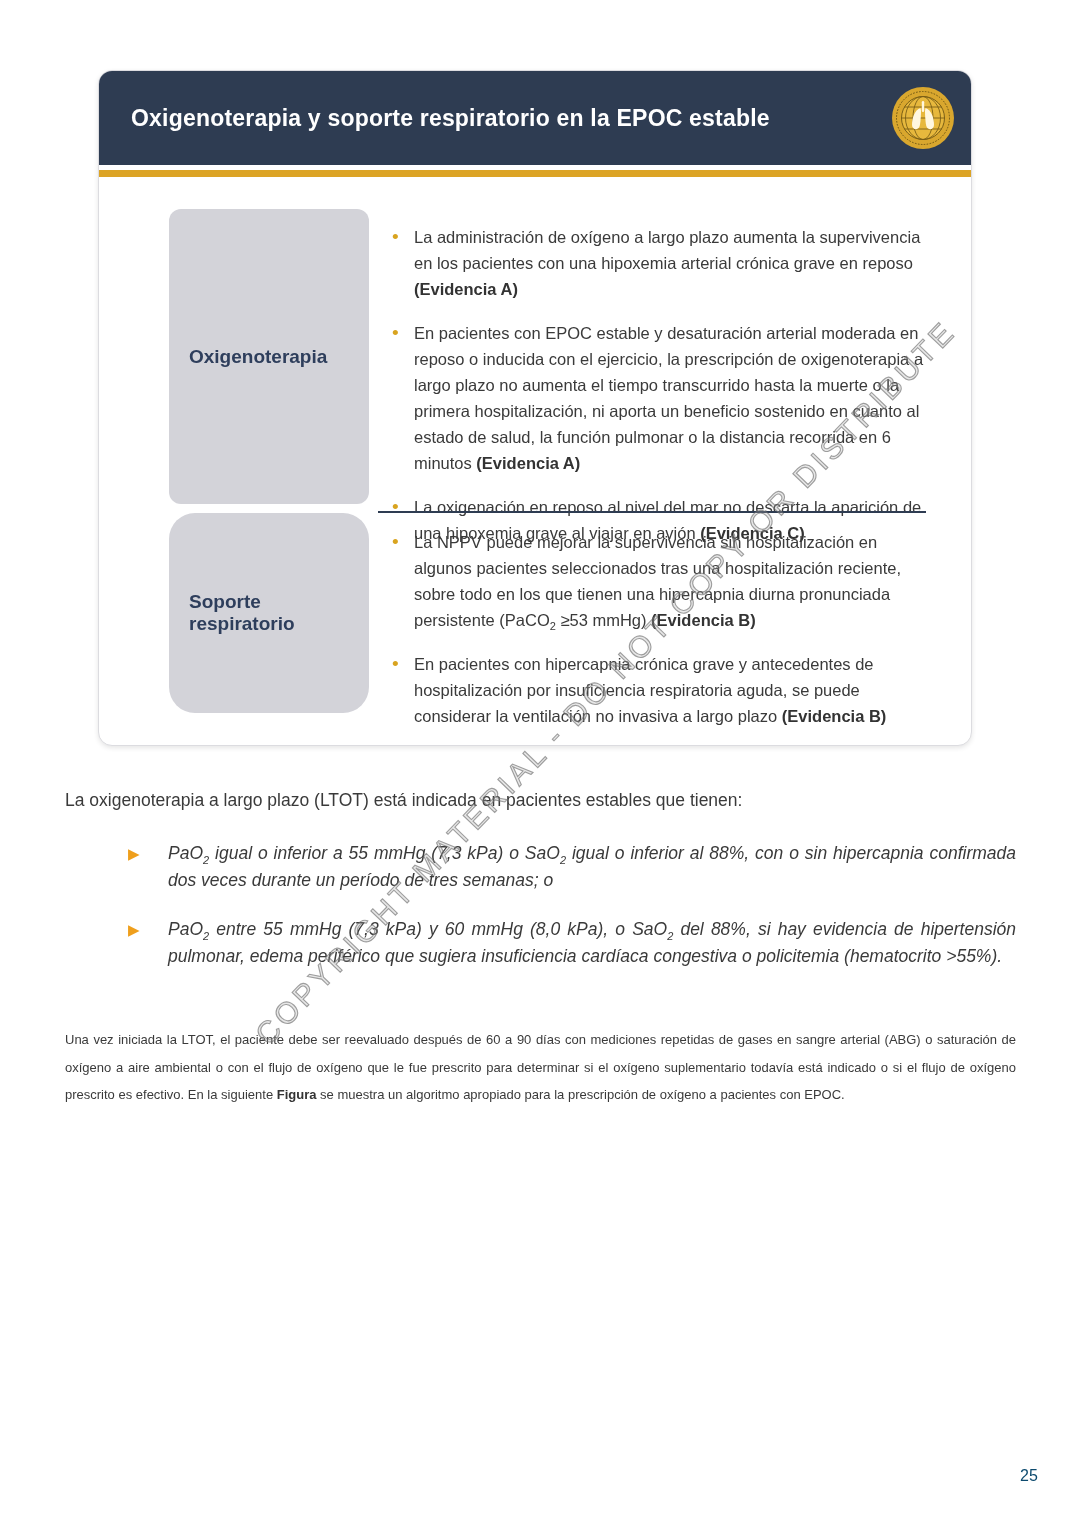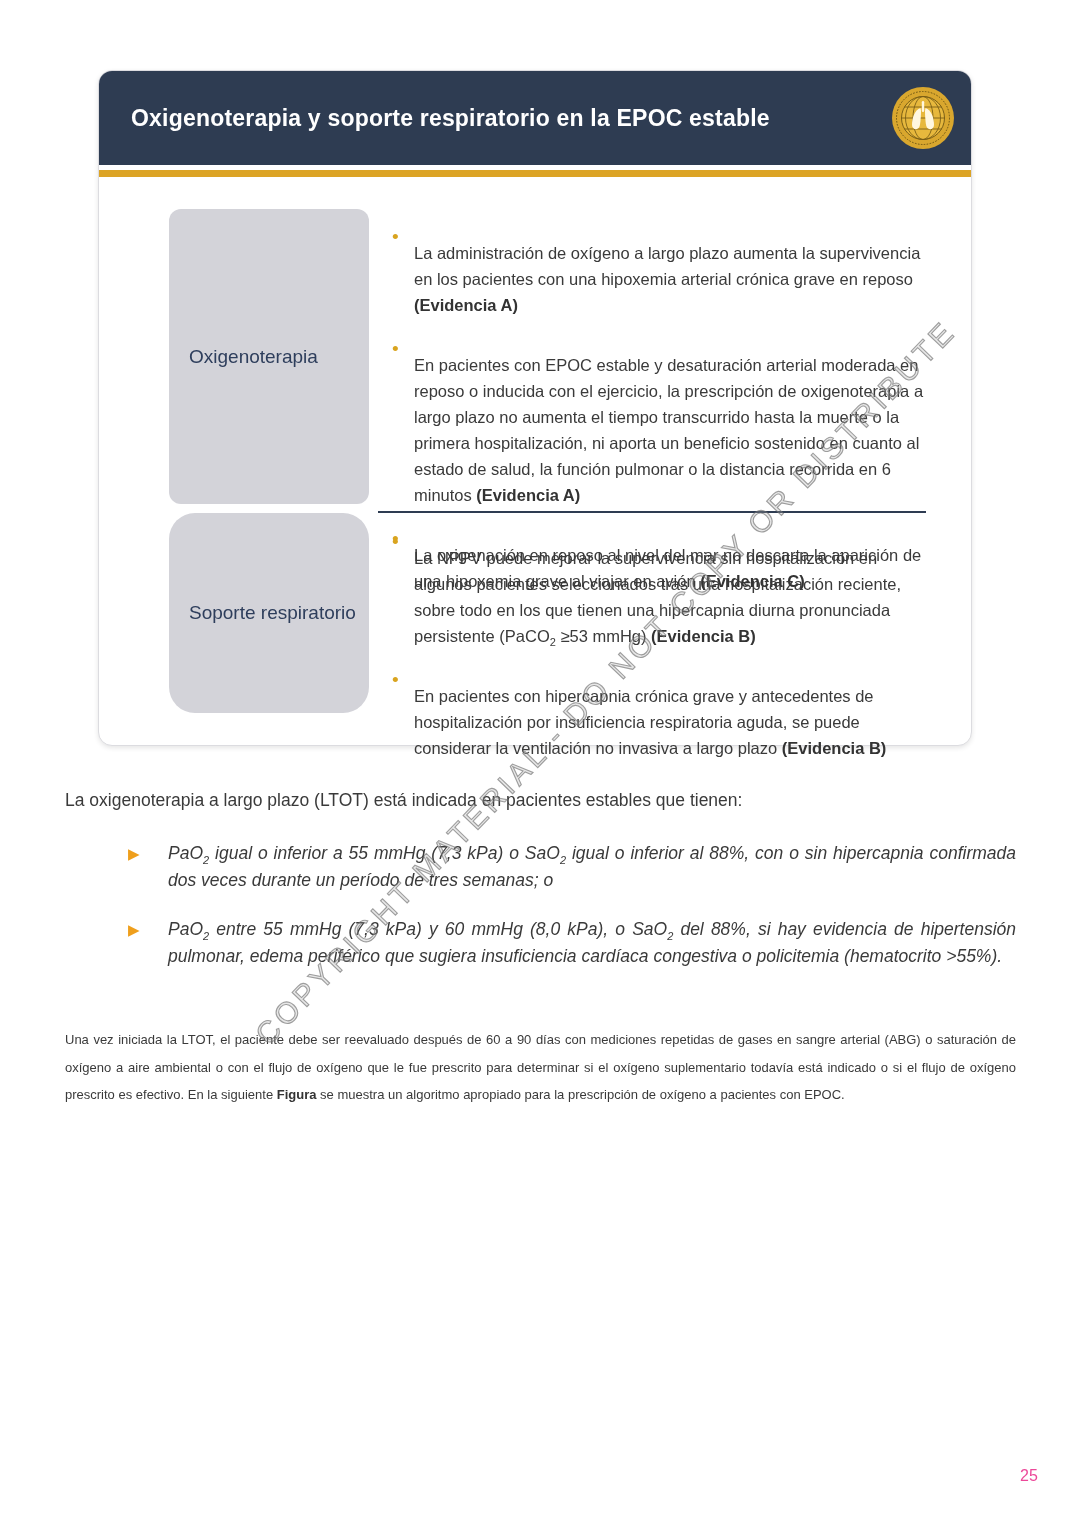--- a/index.html
+++ b/index.html
@@ -40,34 +40,34 @@
   .gold-bar {
     position: absolute; left: 0; right: 0; top: 99px;
     height: 7px; background: #dca425;
   }
 
   .label-box {
     position: absolute; left: 70px; width: 200px;
     background: #d3d3d9; border-radius: 12px;
     display: flex; align-items: center;
     padding-left: 20px;
-    color: #2e3e5c; font-weight: normal; font-size: 19px;
+    color: #2e3e5c; font-weight: bold; font-size: 19px;
   }
   .label-box-1 { top: 138px; height: 295px; }
   .label-box-2 { top: 442px; height: 200px; border-radius: 26px; }
 
   .bullets { position: absolute; left: 293px; width: 534px; display: flex; flex-direction: column; gap: 18px; }
   .bullets-1 { top: 153px; }
   .bullets-2 { top: 458px; }
   .bullet { display: flex; }
   .dot {
     flex: 0 0 22px; color: #d9a41f; font-size: 19px; line-height: 26px;
   }
   .btext {
-    flex: 1; font-size: 16.5px; line-height: 26px; color: #3a3a3a; margin-top: 16px;
+    flex: 1; font-size: 16.5px; line-height: 26px; color: #3a3a3a;
   }
   .btext b, .ctext b, .para b { font-weight: bold; color: #333; }
   sub { font-size: 11px; line-height: 0; }
 
   .row-divider {
     position: absolute; left: 279px; top: 440px;
     width: 548px; height: 2px; background: #2e3c52;
   }
 
   
@@ -82,21 +82,21 @@
   }
   .ctext {
     flex: 1; font-size: 17.5px; line-height: 27px; text-align: justify; font-style: italic;
   }
   .para {
     position: absolute; left: 65px; top: 1026px; width: 951px;
     font-size: 13px; line-height: 27.5px; text-align: justify;
   }
   .page-number {
     position: absolute; left: 1020px; top: 1467px;
-    font-size: 16px; color: #ec4899;
+    font-size: 16px; color: #0c4a6e;
   }
 
   
   .watermark {
     position: absolute; left: 139px; top: 735px; width: 800px;
     text-align: center;
     transform: rotate(-46deg);
     font-size: 30px; letter-spacing: 4px; white-space: nowrap;
     color: rgba(170,170,170,0.28);
     -webkit-text-stroke: 1.1px rgba(110,110,110,0.65);

